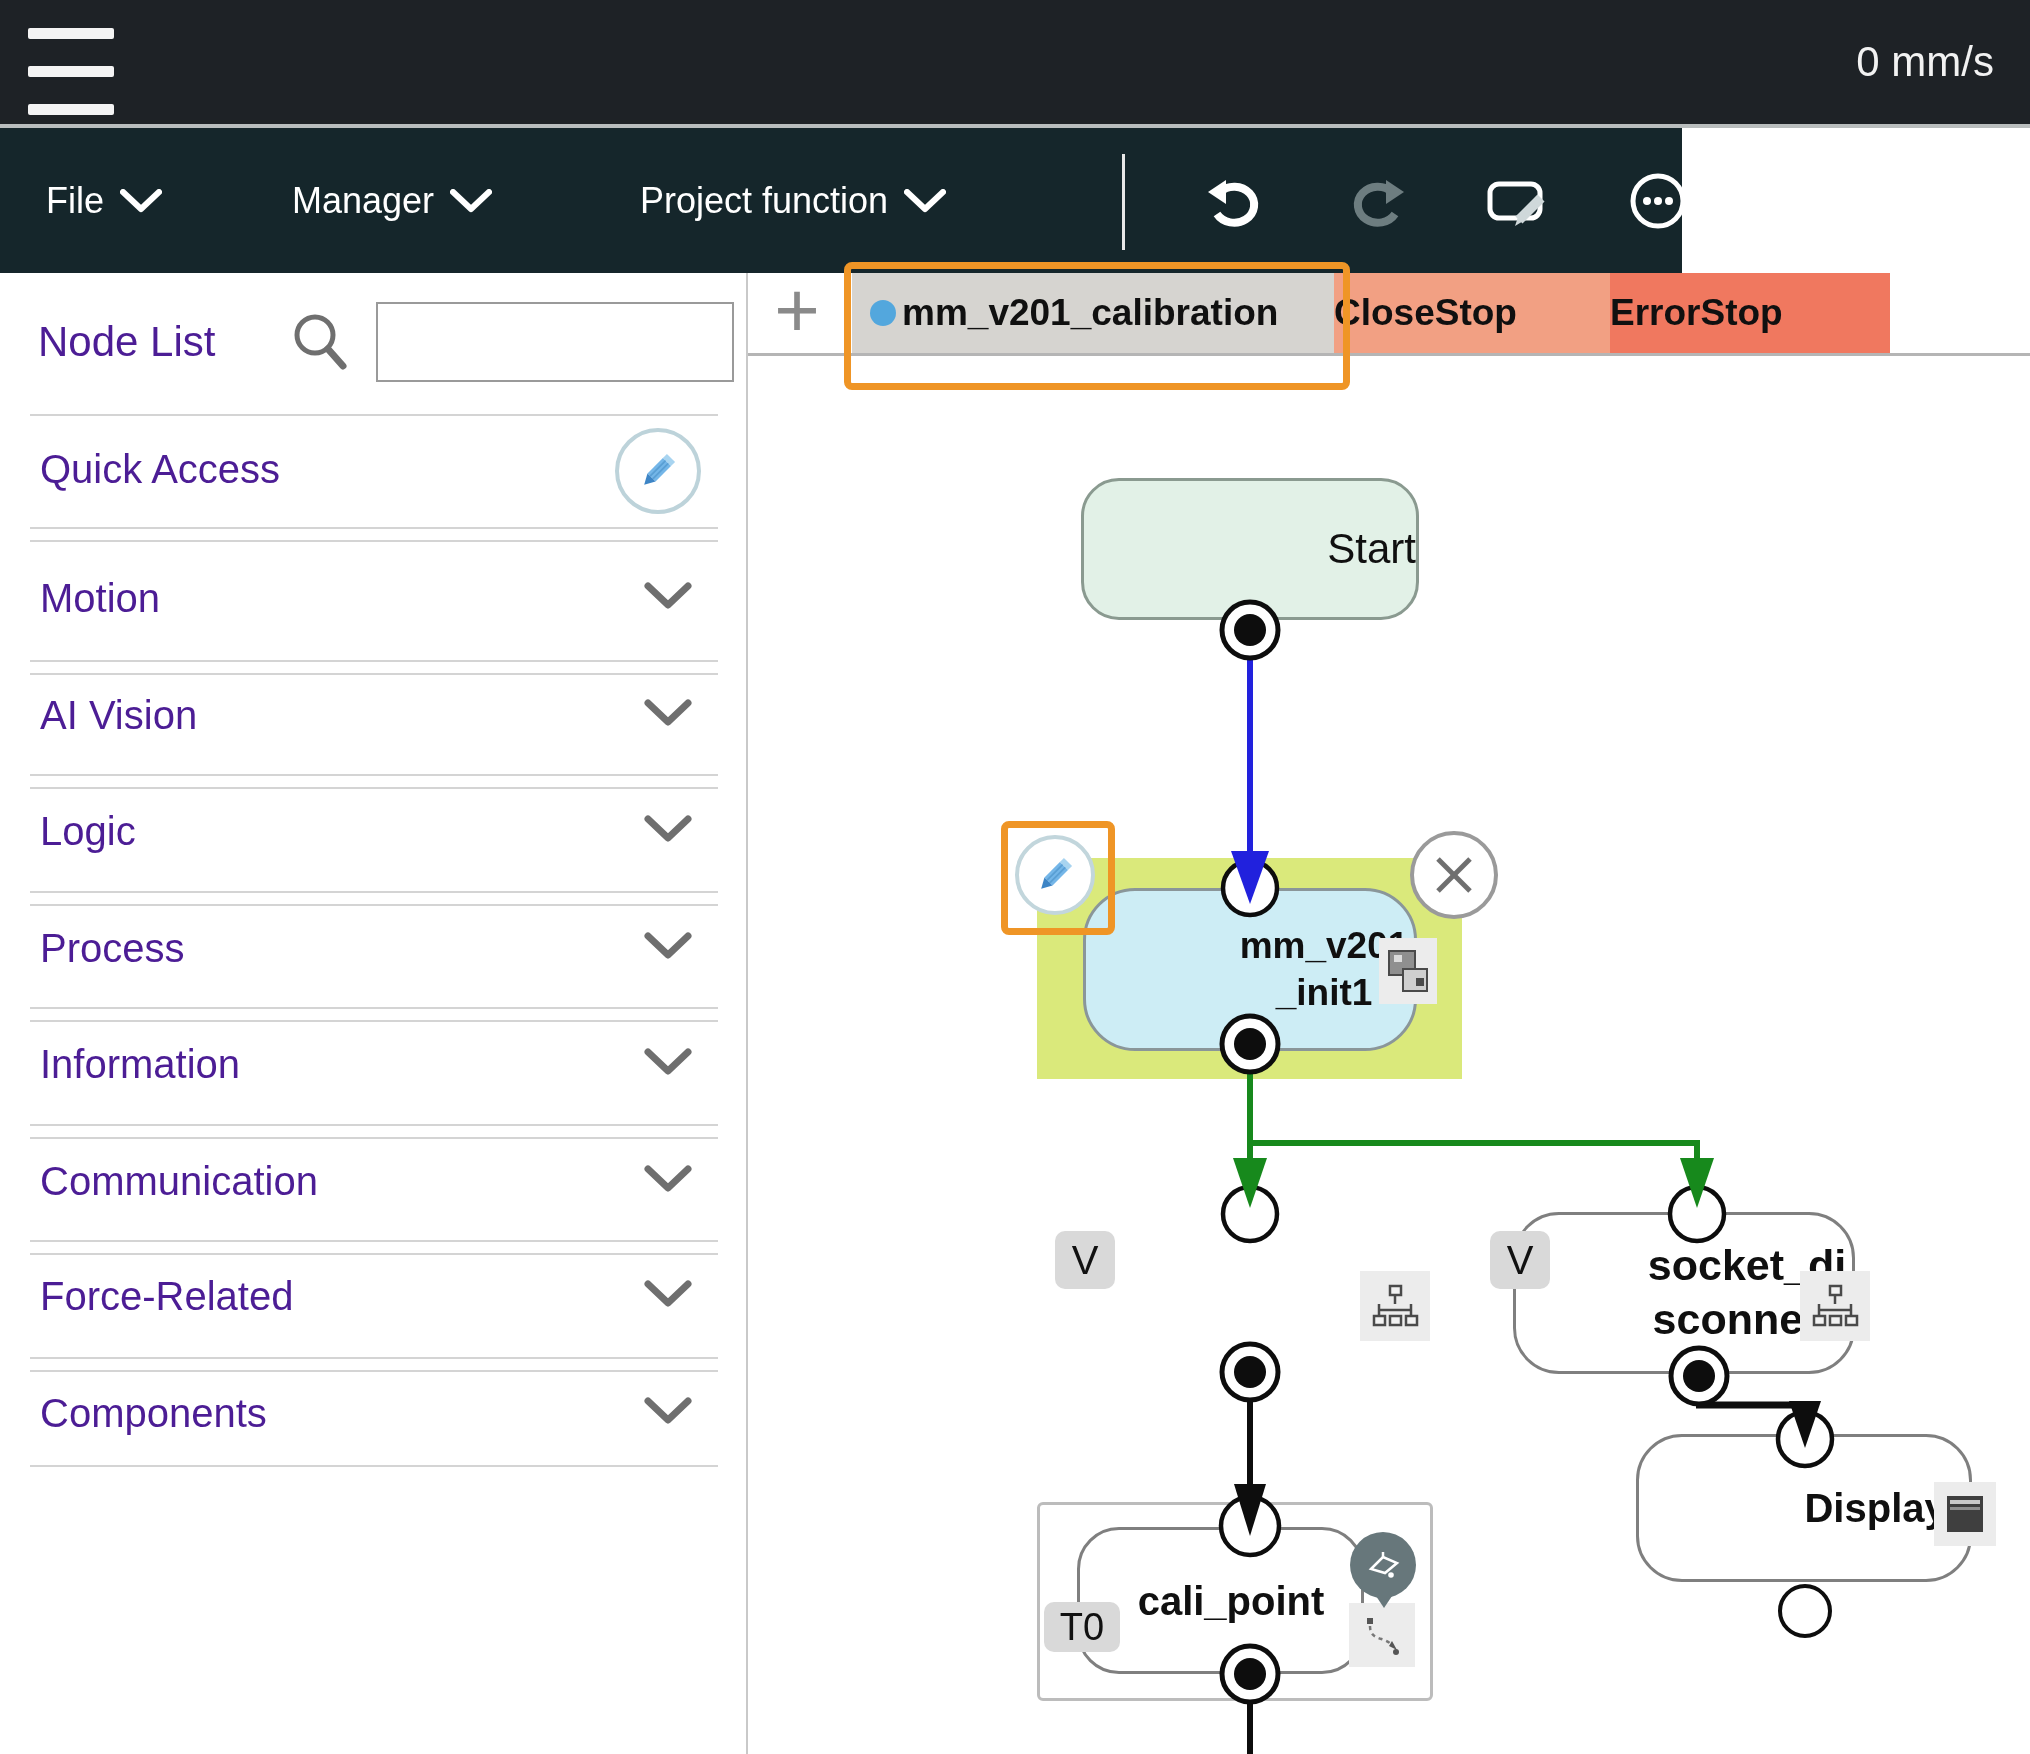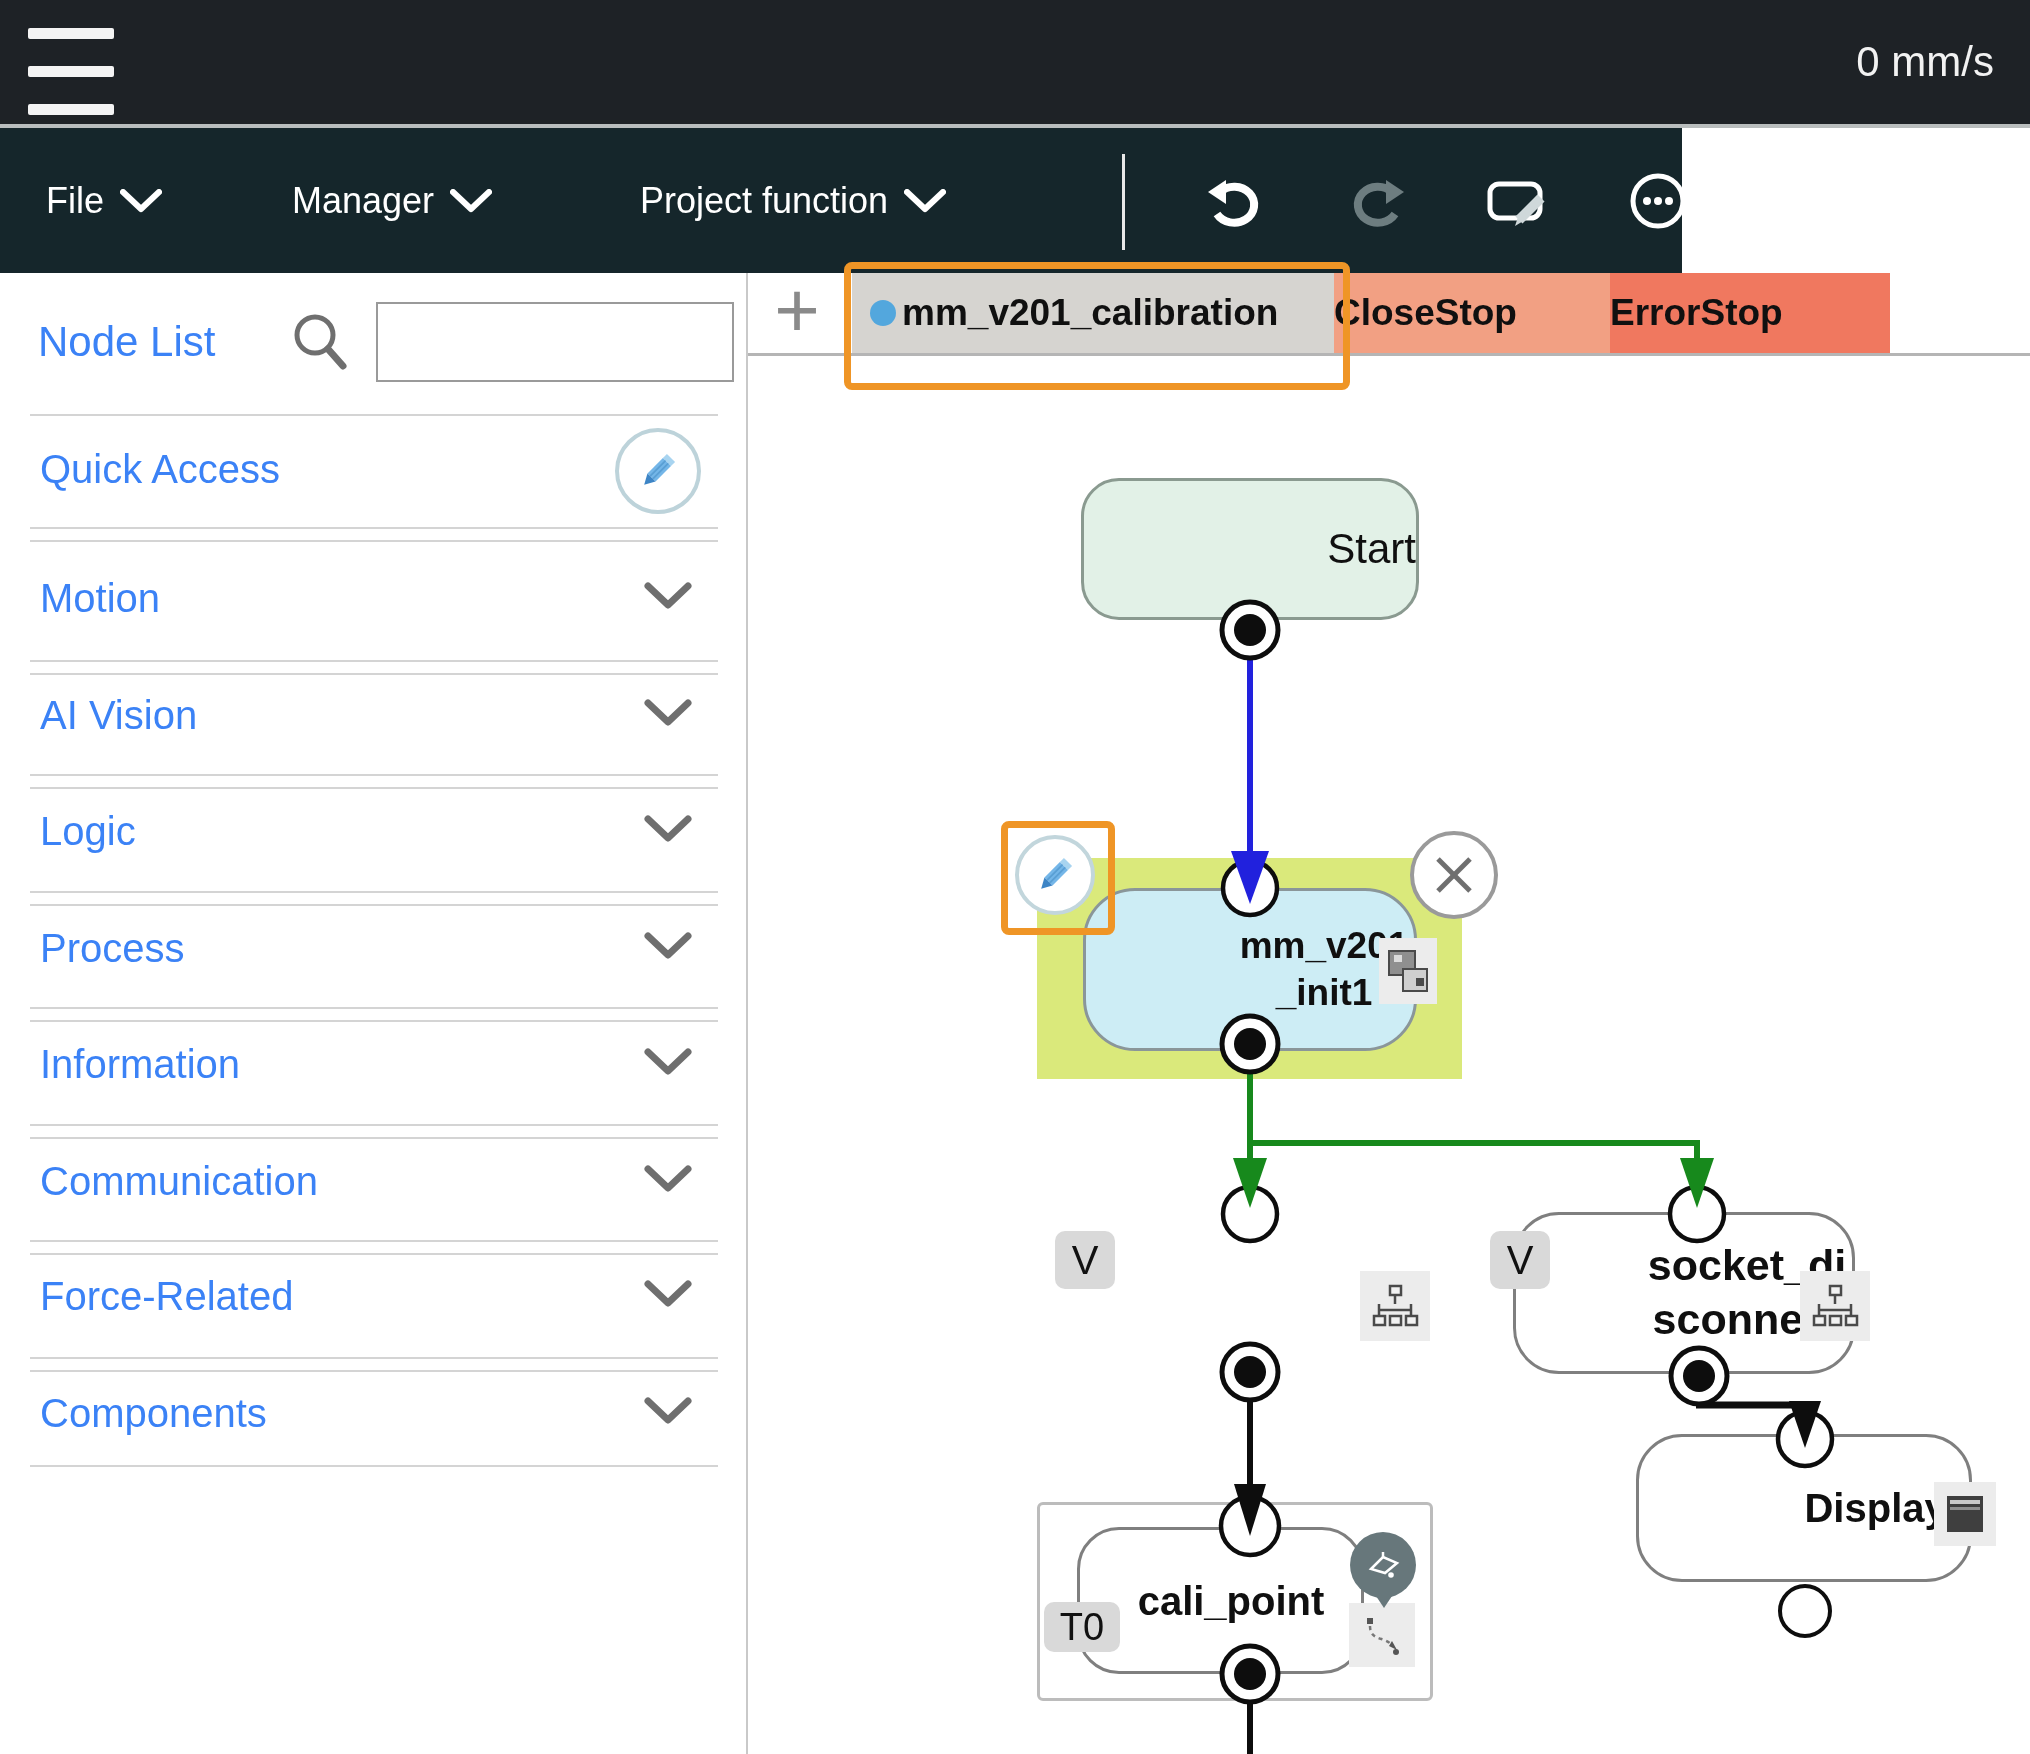--- a/index.html
+++ b/index.html
@@ -17,21 +17,21 @@
   .menubar{position:absolute;left:0;top:128px;width:1682px;height:145px;background:#15262b;}
   .menu-item{position:absolute;top:0;height:145px;display:flex;align-items:center;gap:16px;
              color:#fff;font-size:36px;cursor:pointer;}
   .menubar .sep{position:absolute;left:1122px;top:26px;width:3px;height:96px;background:#e8e8e8;}
   .tool-btn{position:absolute;top:40px;width:66px;height:66px;display:flex;align-items:center;
             justify-content:center;cursor:pointer;}
 
   
   .sidebar{position:absolute;left:0;top:273px;width:746px;height:1481px;background:#fff;
            border-right:2px solid #c9c9c9;}
-  .side-label{position:absolute;transform:translateY(-50%);color:#3b82f6;}
+  .side-label{position:absolute;transform:translateY(-50%);color:#4c1d95;}
   .nl-title{left:38px;top:69px;font-size:42px;}
   .section-label{left:40px;font-size:40px;}
   .sb-line{position:absolute;left:30px;width:688px;height:2px;background:#d4d4d4;}
   .chev{position:absolute;left:644px;transform:translateY(-50%);}
   .search-input{position:absolute;left:376px;top:29px;width:330px;height:76px;border:2px solid #9a9a9a;
            font-size:34px;padding:0 12px;outline:none;background:#fff;}
   .qa-pencil{position:absolute;left:615px;top:155px;width:78px;height:78px;border:4px solid #bdd3da;
            border-radius:50%;background:#fff;display:flex;align-items:center;justify-content:center;cursor:pointer;}
 
   

